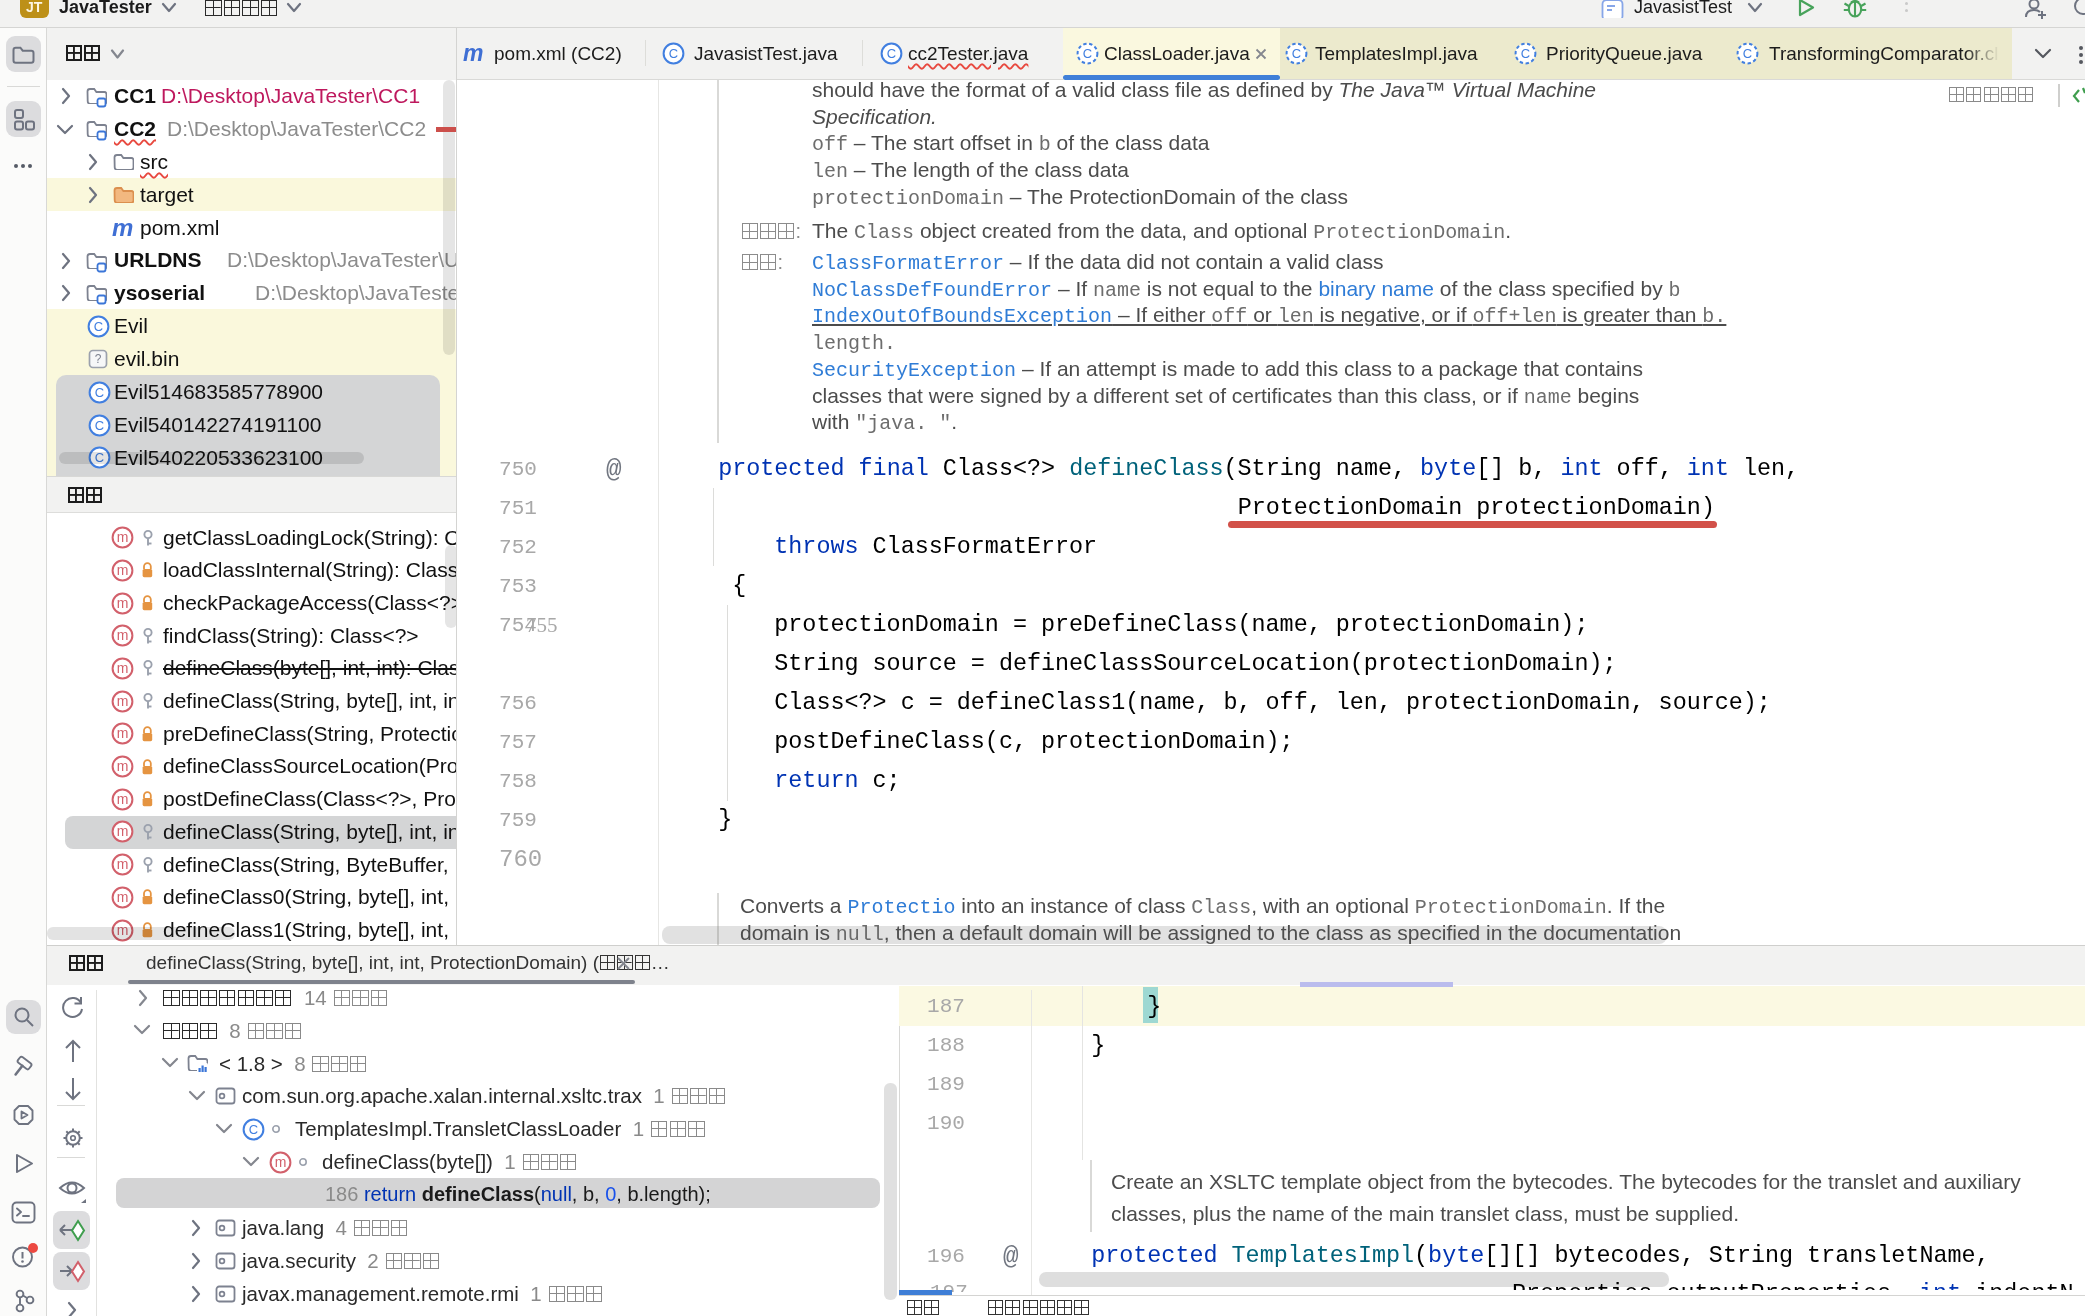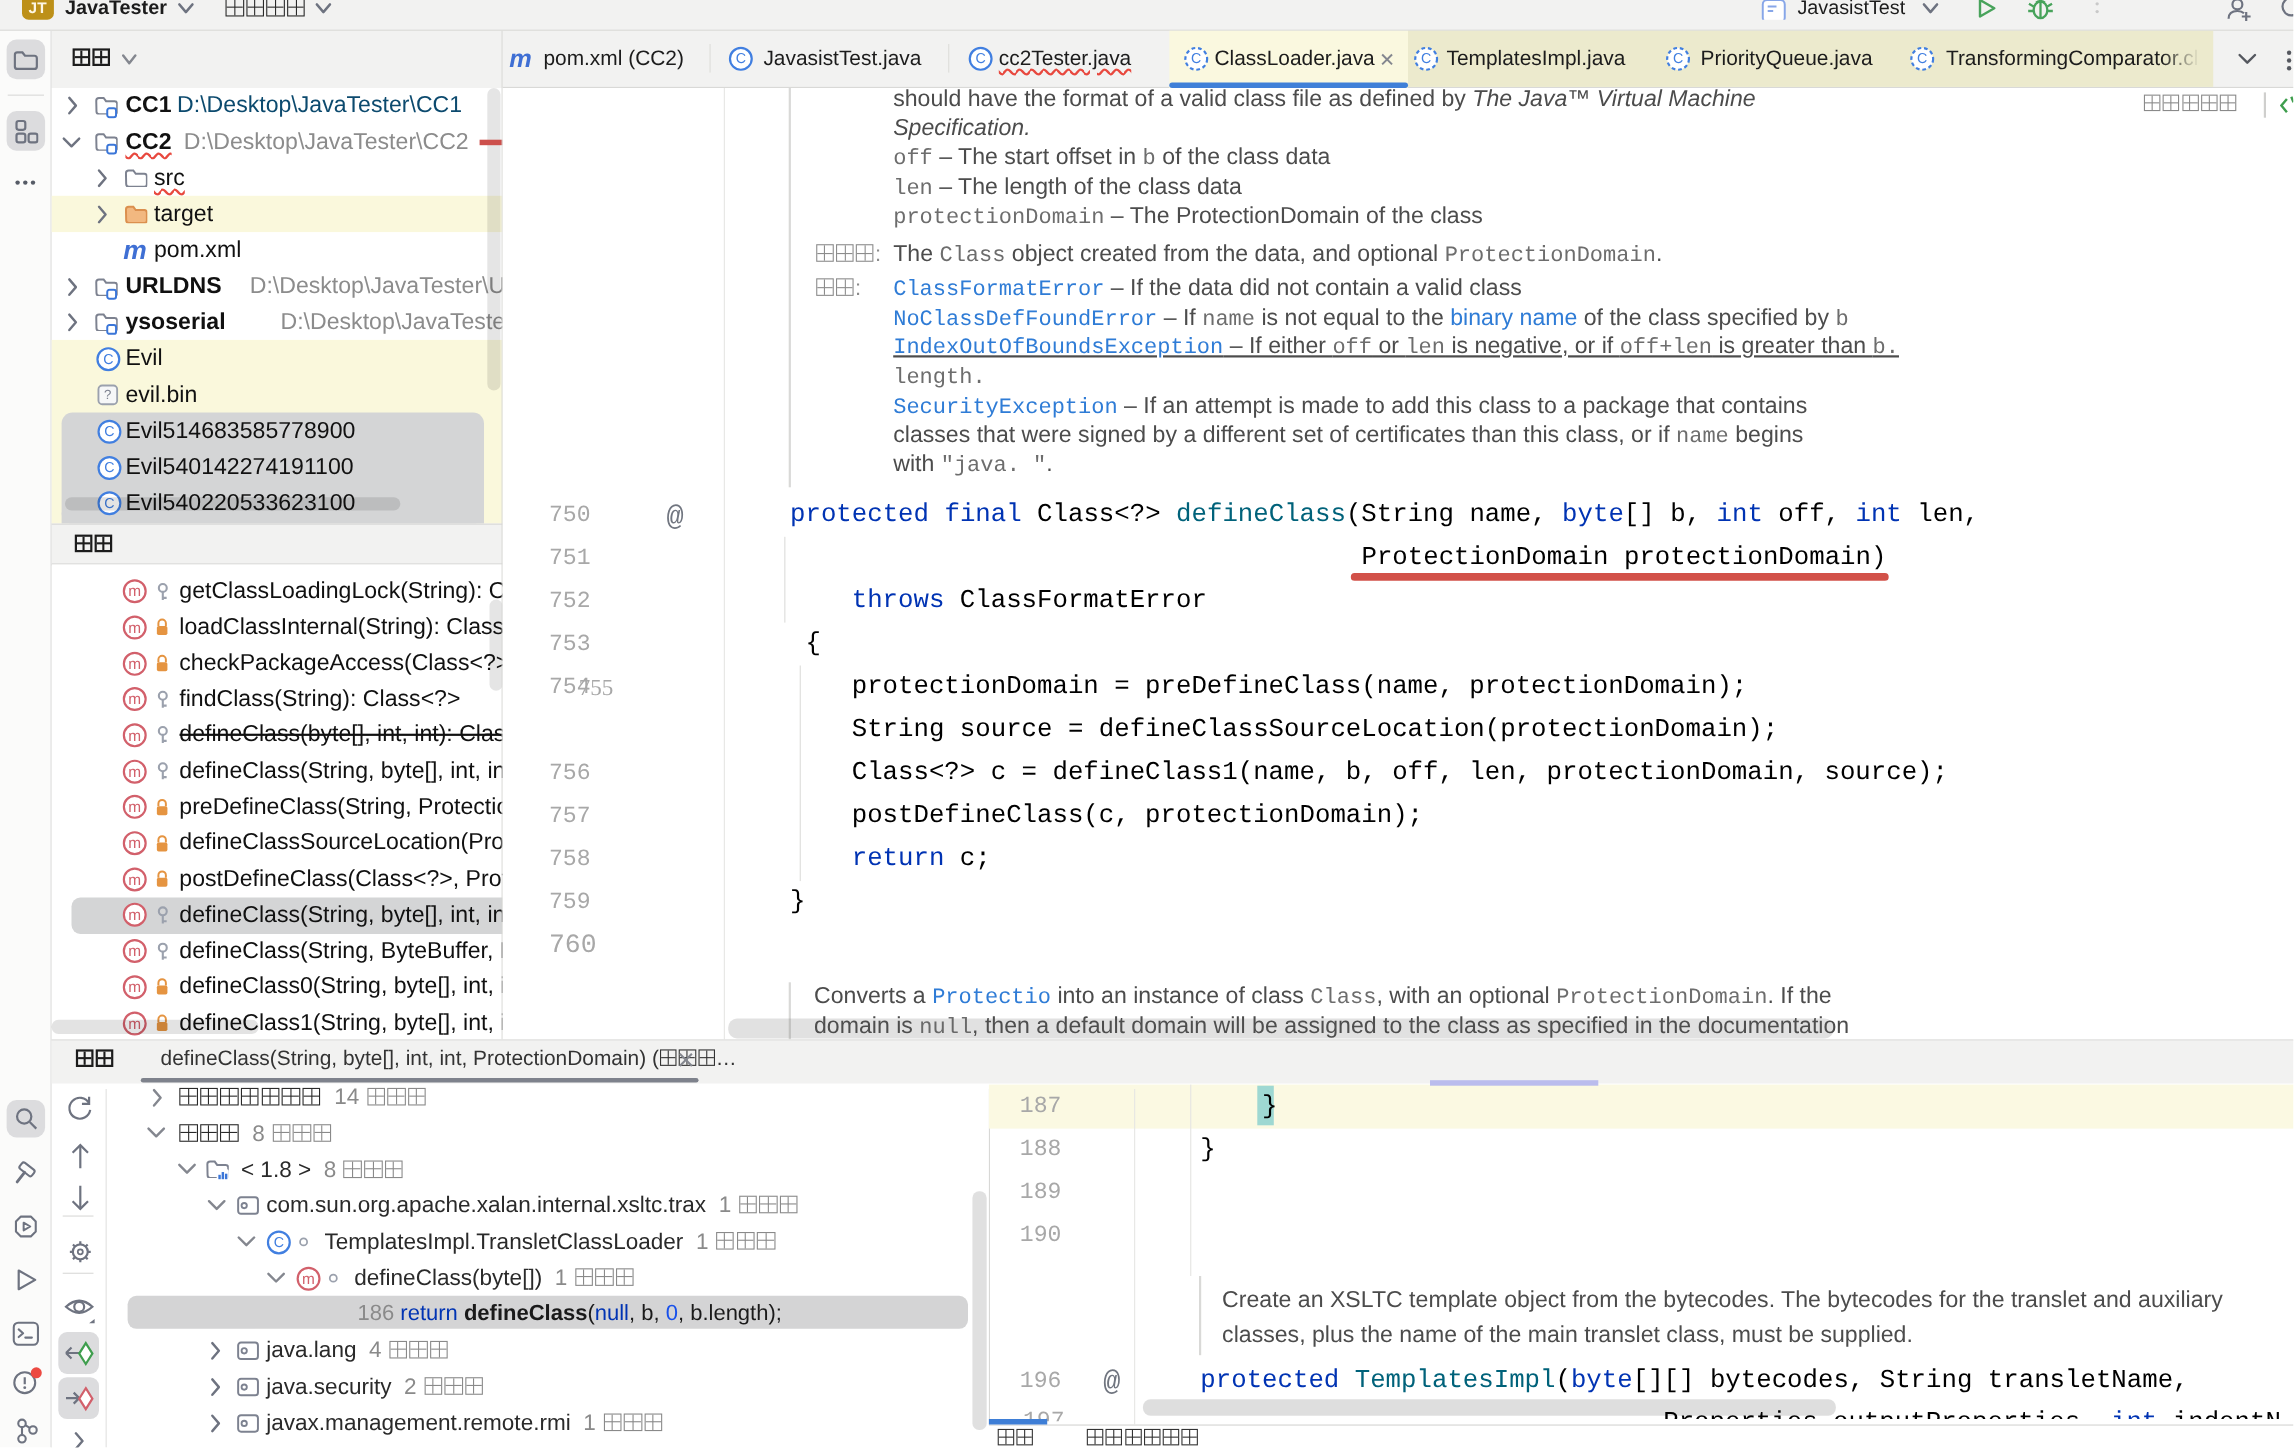--- a/index.html
+++ b/index.html
@@ -116,21 +116,21 @@
 <svg style="position:absolute;left:58px;top:87.0px" width="18" height="18" viewBox="0 0 18 18">
     <polyline points="5,2 11,9 5,16" fill="none" stroke="#6e7380" stroke-width="2.2" stroke-linecap="round" stroke-linejoin="round"></polyline>
   </svg>
 <svg style="position:absolute;left:86px;top:86.0px" width="21" height="18" viewBox="0 0 21 18">
     <path d="M1.5,5.5 q0,-2.5 2.5,-2.5 h4.2 l2.2,3 h7.8 q2.3,0 2.3,2.3 v7.2 q0,2.3 -2.3,2.3 h-14 q-2.5,0 -2.5,-2.5 z" fill="none" stroke="#7d8290" stroke-width="1.8"></path>
   </svg>
 <svg style="position:absolute;left:96px;top:97.0px" width="11" height="11" viewBox="0 0 11 11">
     <rect x="1.5" y="1.5" width="8" height="8" rx="2" fill="#fff" stroke="#3b76d8" stroke-width="1.8"></rect>
   </svg>
 <div style="position:absolute;left:114px;top:83px;font-family:'Liberation Sans',sans-serif;font-size:21px;line-height:26px;color:#111;white-space:pre;font-weight:700;">CC1</div>
-<div style="position:absolute;left:161px;top:83px;font-family:'Liberation Sans',sans-serif;font-size:21px;line-height:26px;color:#0c4a6e;white-space:pre;">D:\Desktop\JavaTester\CC1</div>
+<div style="position:absolute;left:161px;top:83px;font-family:'Liberation Sans',sans-serif;font-size:21px;line-height:26px;color:#be185d;white-space:pre;">D:\Desktop\JavaTester\CC1</div>
 <svg style="position:absolute;left:56px;top:122.9px" width="20" height="14" viewBox="0 0 20 14">
     <polyline points="2,3 9,10 16,3" fill="none" stroke="#6e7380" stroke-width="2.2" stroke-linecap="round" stroke-linejoin="round"></polyline>
   </svg>
 <svg style="position:absolute;left:86px;top:118.9px" width="21" height="18" viewBox="0 0 21 18">
     <path d="M1.5,5.5 q0,-2.5 2.5,-2.5 h4.2 l2.2,3 h7.8 q2.3,0 2.3,2.3 v7.2 q0,2.3 -2.3,2.3 h-14 q-2.5,0 -2.5,-2.5 z" fill="none" stroke="#7d8290" stroke-width="1.8"></path>
   </svg>
 <svg style="position:absolute;left:96px;top:129.9px" width="11" height="11" viewBox="0 0 11 11">
     <rect x="1.5" y="1.5" width="8" height="8" rx="2" fill="#fff" stroke="#3b76d8" stroke-width="1.8"></rect>
   </svg>
 <div style="position:absolute;left:114px;top:116px;font-family:'Liberation Sans',sans-serif;font-size:21px;line-height:26px;color:#111;white-space:pre;font-weight:700;"><span class="wavy">CC2</span></div>

